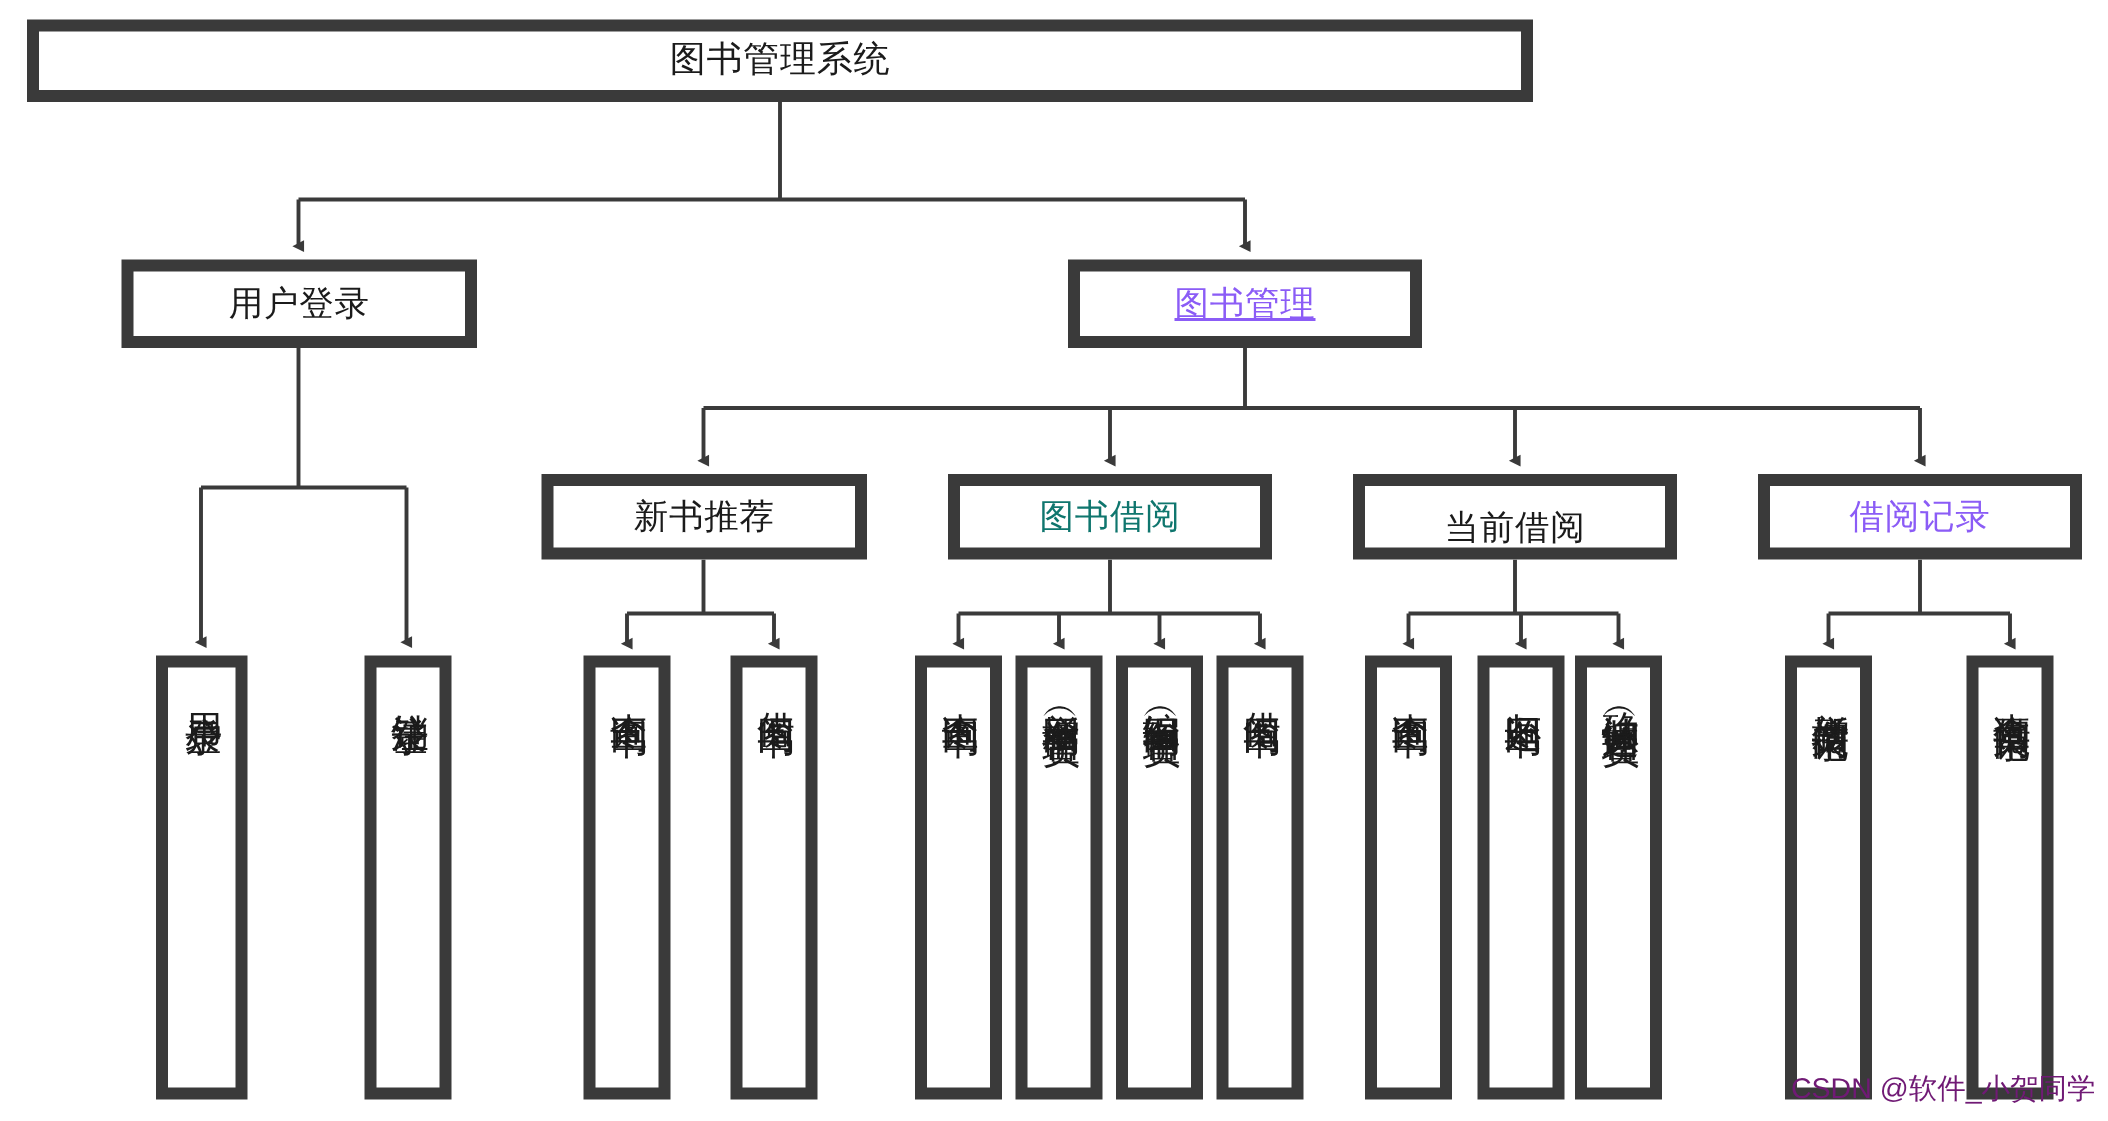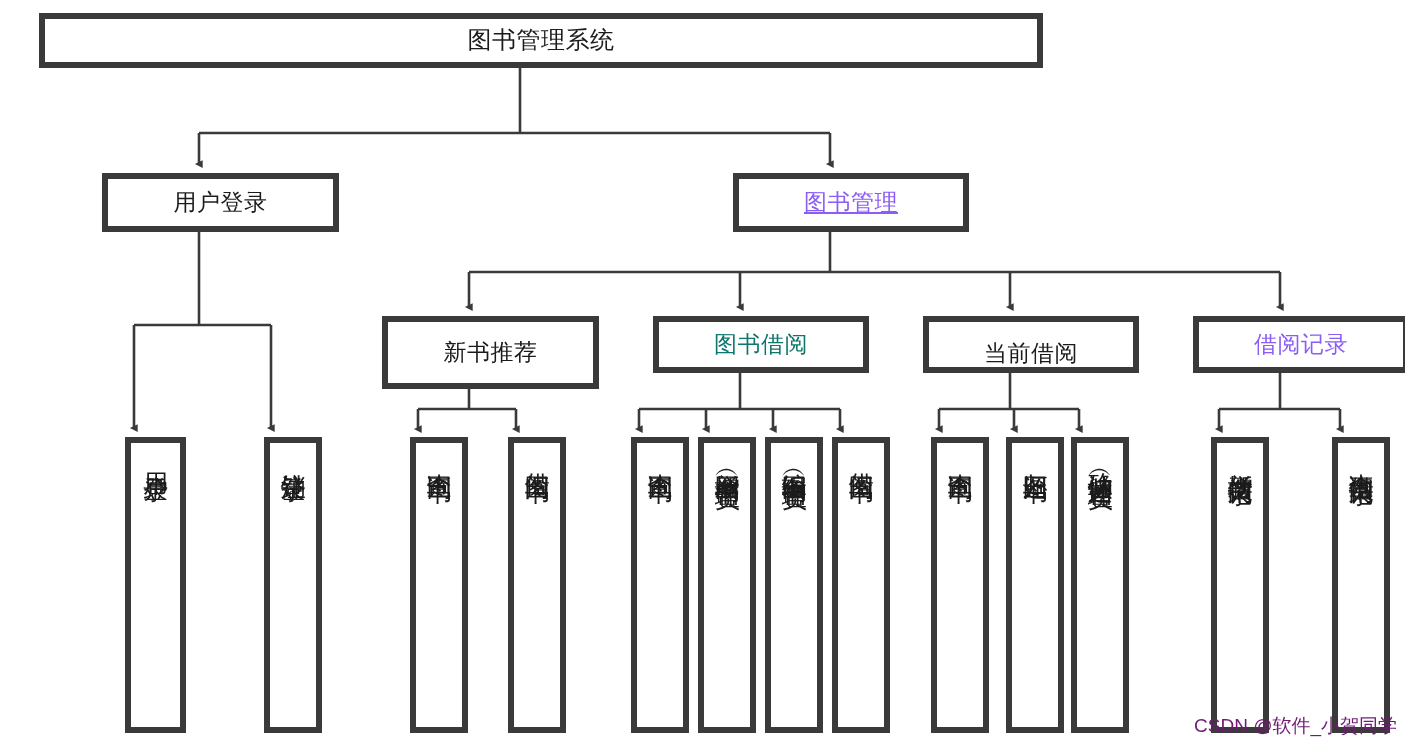--- a/index.html
+++ b/index.html
@@ -24,26 +24,25 @@
     left: 0;
     top: 0;
     width: 1405px;
     height: 747px;
     pointer-events: none;
   }
   .node {
     position: absolute;
     box-sizing: border-box;
     background: #ffffff;
-    border: 6px solid #c2410c;
+    border: 8px solid #c2410c;
     display: flex;
     align-items: center;
     justify-content: center;
     overflow: hidden;
-    margin-left: 21px;
   }
   .node-label {
     color: #1b1b1b;
     text-align: center;
     line-height: 1.18;
     white-space: nowrap;
   }
   .node.horizontal .node-label {
     font-size: 23px;
     letter-spacing: 0.5px;
@@ -133,21 +132,21 @@
     <span class="node-label" style="color: rgb(27, 27, 27);">图书管理系统</span>
   </div>
 
   <div class="node horizontal" style="left: 81px; top: 173px; width: 237px; height: 59px; border-color: rgb(58, 58, 58); background: rgb(255, 255, 255);">
     <span class="node-label" style="color: rgb(27, 27, 27);">用户登录</span>
   </div>
   <div class="node horizontal" style="left: 712px; top: 173px; width: 236px; height: 59px; border-color: rgb(58, 58, 58); background: rgb(255, 255, 255);">
     <span class="node-label" style="color: #8b5cf6; text-decoration: underline;">图书管理</span>
   </div>
 
-  <div class="node horizontal" style="left: 361px; top: 316px; width: 217px; height: 73px; border-color: rgb(58, 58, 58); background: rgb(255, 255, 255);">
+  <div class="node horizontal" style="left: 361px; top: 316px; width: 217px; height: 57px; border-color: rgb(58, 58, 58); background: rgb(255, 255, 255);">
     <span class="node-label" style="color: rgb(27, 27, 27);">新书推荐</span>
   </div>
   <div class="node horizontal" style="left: 632px; top: 316px; width: 216px; height: 57px; border-color: rgb(58, 58, 58); background: rgb(255, 255, 255);">
     <span class="node-label" style="color: #0f766e;">图书借阅</span>
   </div>
   <div class="node horizontal" style="left: 902px; top: 316px; width: 216px; height: 57px; border-color: rgb(58, 58, 58); background: rgb(255, 255, 255); align-items: flex-end;">
     <span class="node-label" style="color: rgb(27, 27, 27);">当前借阅</span>
   </div>
   <div class="node horizontal" style="left: 1172px; top: 316px; width: 216px; height: 57px; border-color: rgb(58, 58, 58); background: rgb(255, 255, 255);">
     <span class="node-label" style="color: #8b5cf6;">借阅记录</span>

